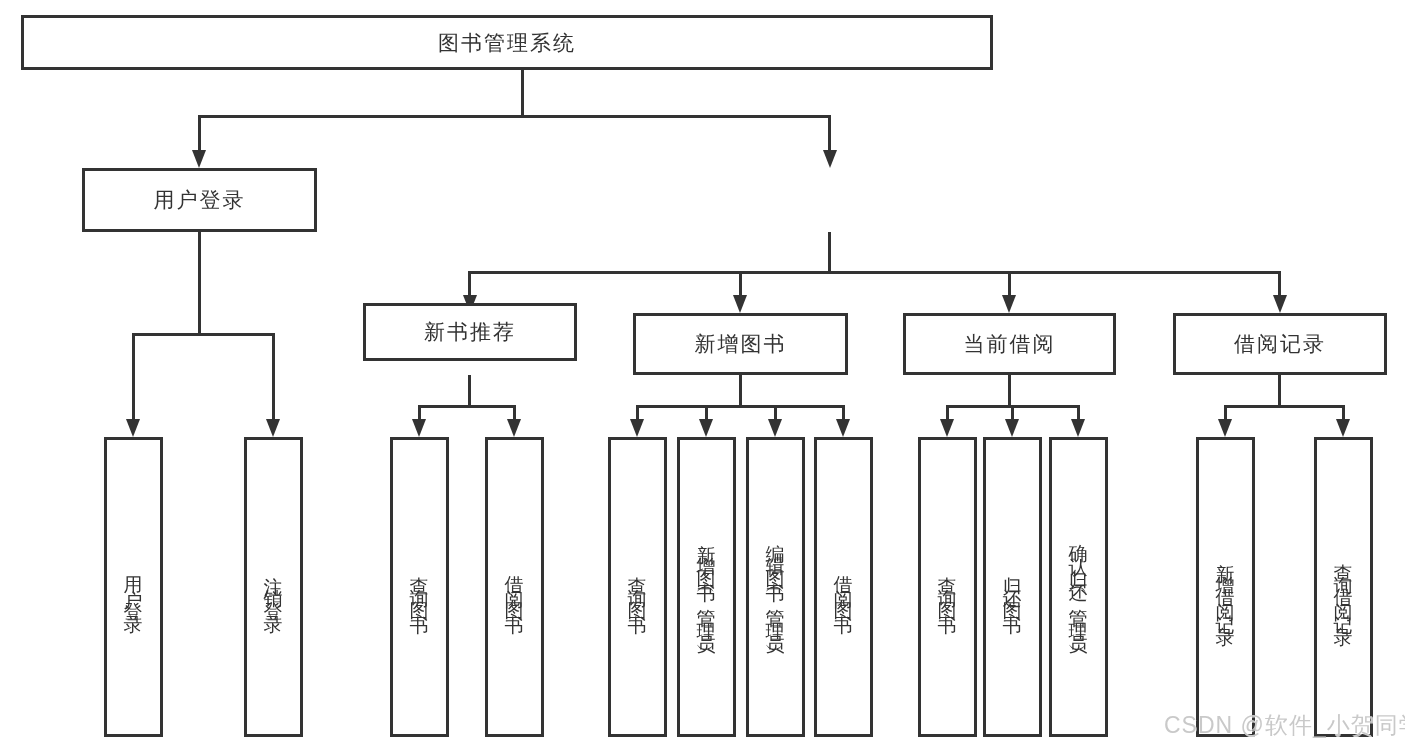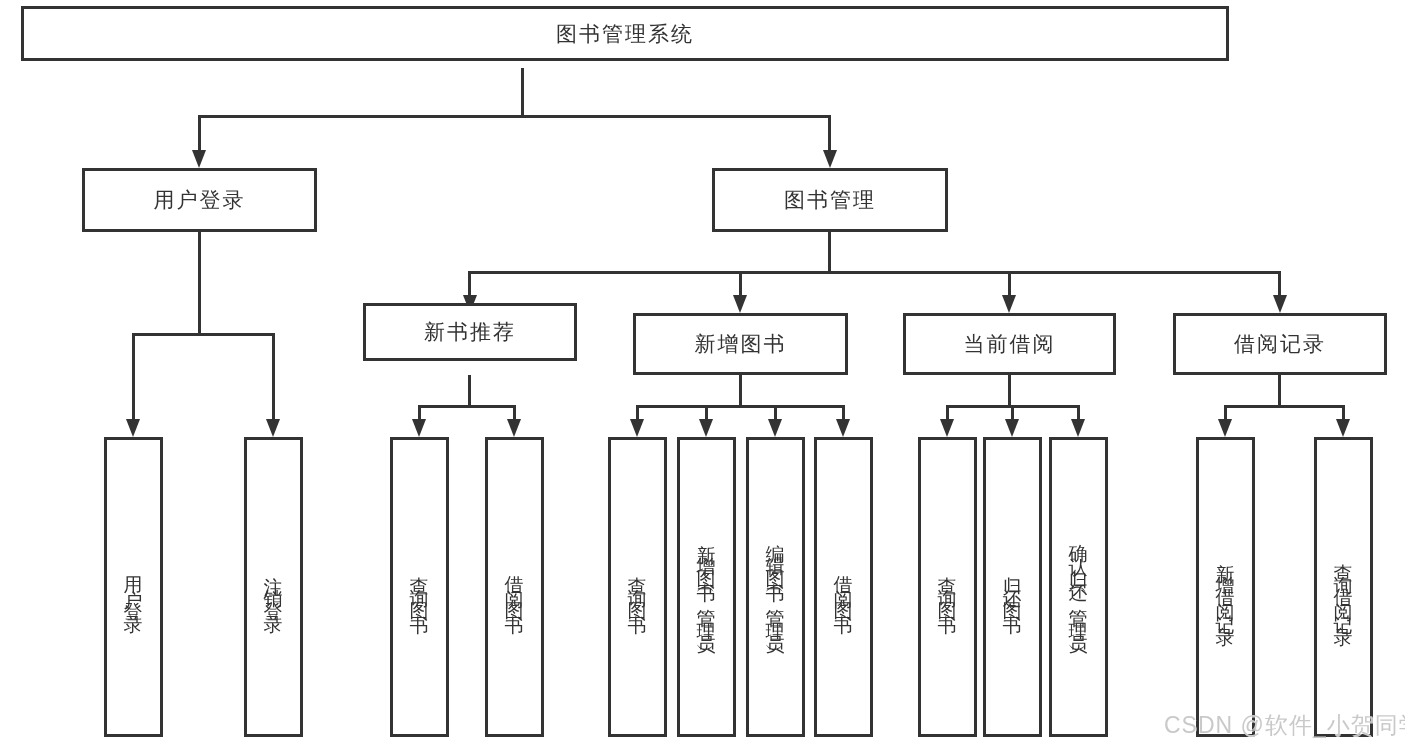--- a/index.html
+++ b/index.html
@@ -65,31 +65,30 @@
     z-index: 10;
     text-shadow: 1px 1px 0 rgba(255,255,255,0.7);
     white-space: nowrap;
   }
 </style>
 </head>
 <body>
 
 <div class="canvas">
 
-  <div class="box hbox" style="left:21px;top:6px;width:1208px;height:55px">图书管理系统</div>
+  <div class="box hbox" style="left:21px;top:15px;width:972px;height:55px">图书管理系统</div>
 
   <div class="vl" style="left:521px;top:68px;height:49px"></div>
   <div class="hl" style="left:198px;top:115px;width:633px"></div>
   <div class="vl" style="left:198px;top:115px;height:36px"></div>
   <div class="arrow" style="left:192px;top:150px"></div>
   <div class="vl" style="left:828px;top:115px;height:36px"></div>
   <div class="arrow" style="left:823px;top:150px"></div>
 
   <div class="box hbox" style="left:82px;top:168px;width:235px;height:64px">用户登录</div>
-  <div class="box hbox" style="left:712px;top:168px;width:236px;height:64px">图书管理</div>
 
   <div class="vl" style="left:198px;top:232px;height:104px"></div>
   <div class="hl" style="left:132px;top:333px;width:143px"></div>
   <div class="vl" style="left:132px;top:333px;height:86px"></div>
   <div class="arrow" style="left:126px;top:419px"></div>
   <div class="vl" style="left:272px;top:333px;height:86px"></div>
   <div class="arrow" style="left:266px;top:419px"></div>
 
   <div class="vl" style="left:828px;top:232px;height:41px"></div>
   <div class="hl" style="left:468px;top:271px;width:813px"></div>

